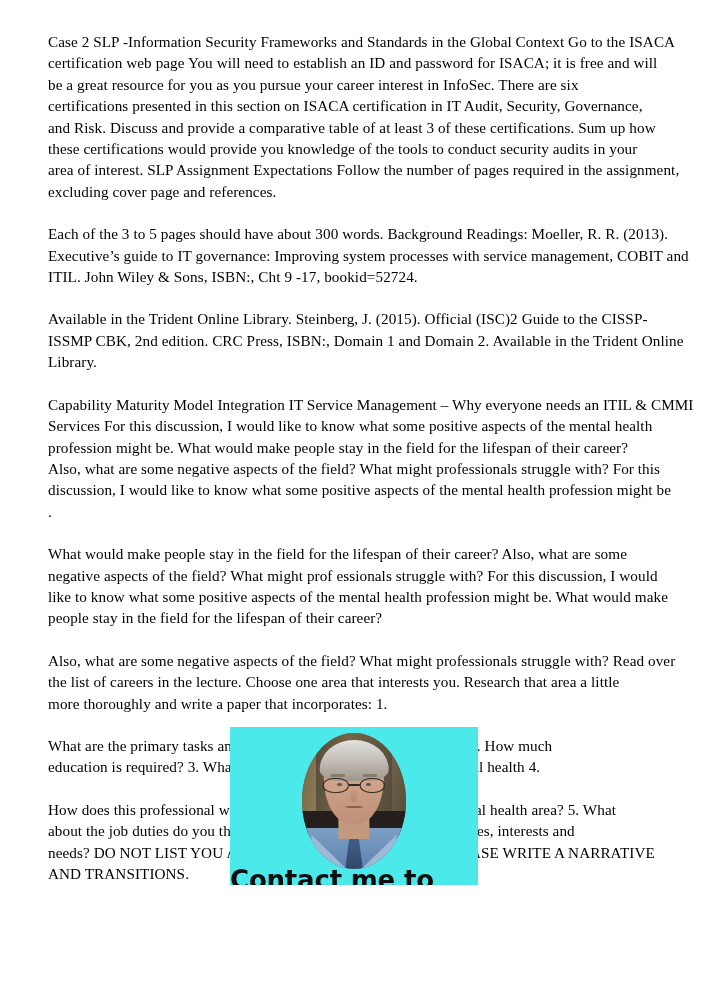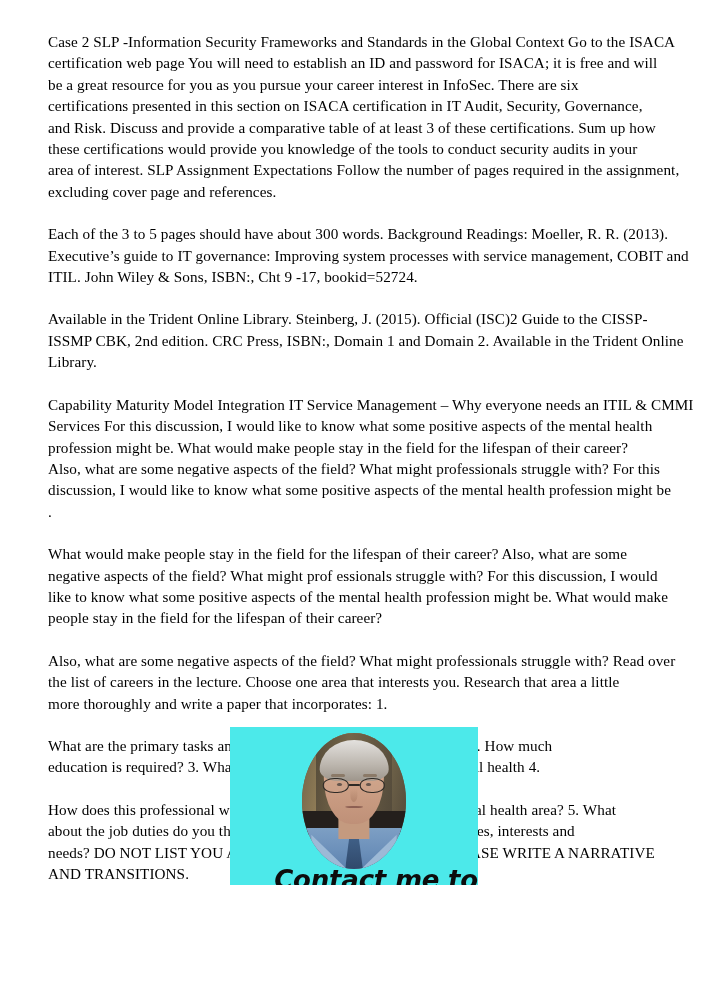--- a/index.html
+++ b/index.html
@@ -143,23 +143,22 @@
   .ph-mouth {
     position: absolute; left: 50%; transform: translateX(-50%); top: 53.5%;
     width: 17%; height: 1.8%;
     background: #8d5f52; border-radius: 40%;
   }
 
   .promo-line {
     position: absolute;
     left: 0;
     width: 100%;
-    text-align: right;
+    text-align: left;
     color: #0d0d0d;
-    font-style: italic;
   }
   #promo-line1 {
     top: 138px;
     font-family: "DejaVu Sans", "Liberation Sans", sans-serif;
     font-weight: bold;
     font-size: 26px;
     line-height: 30px;
     letter-spacing: -0.2px;
   }
   #promo-line2 {

